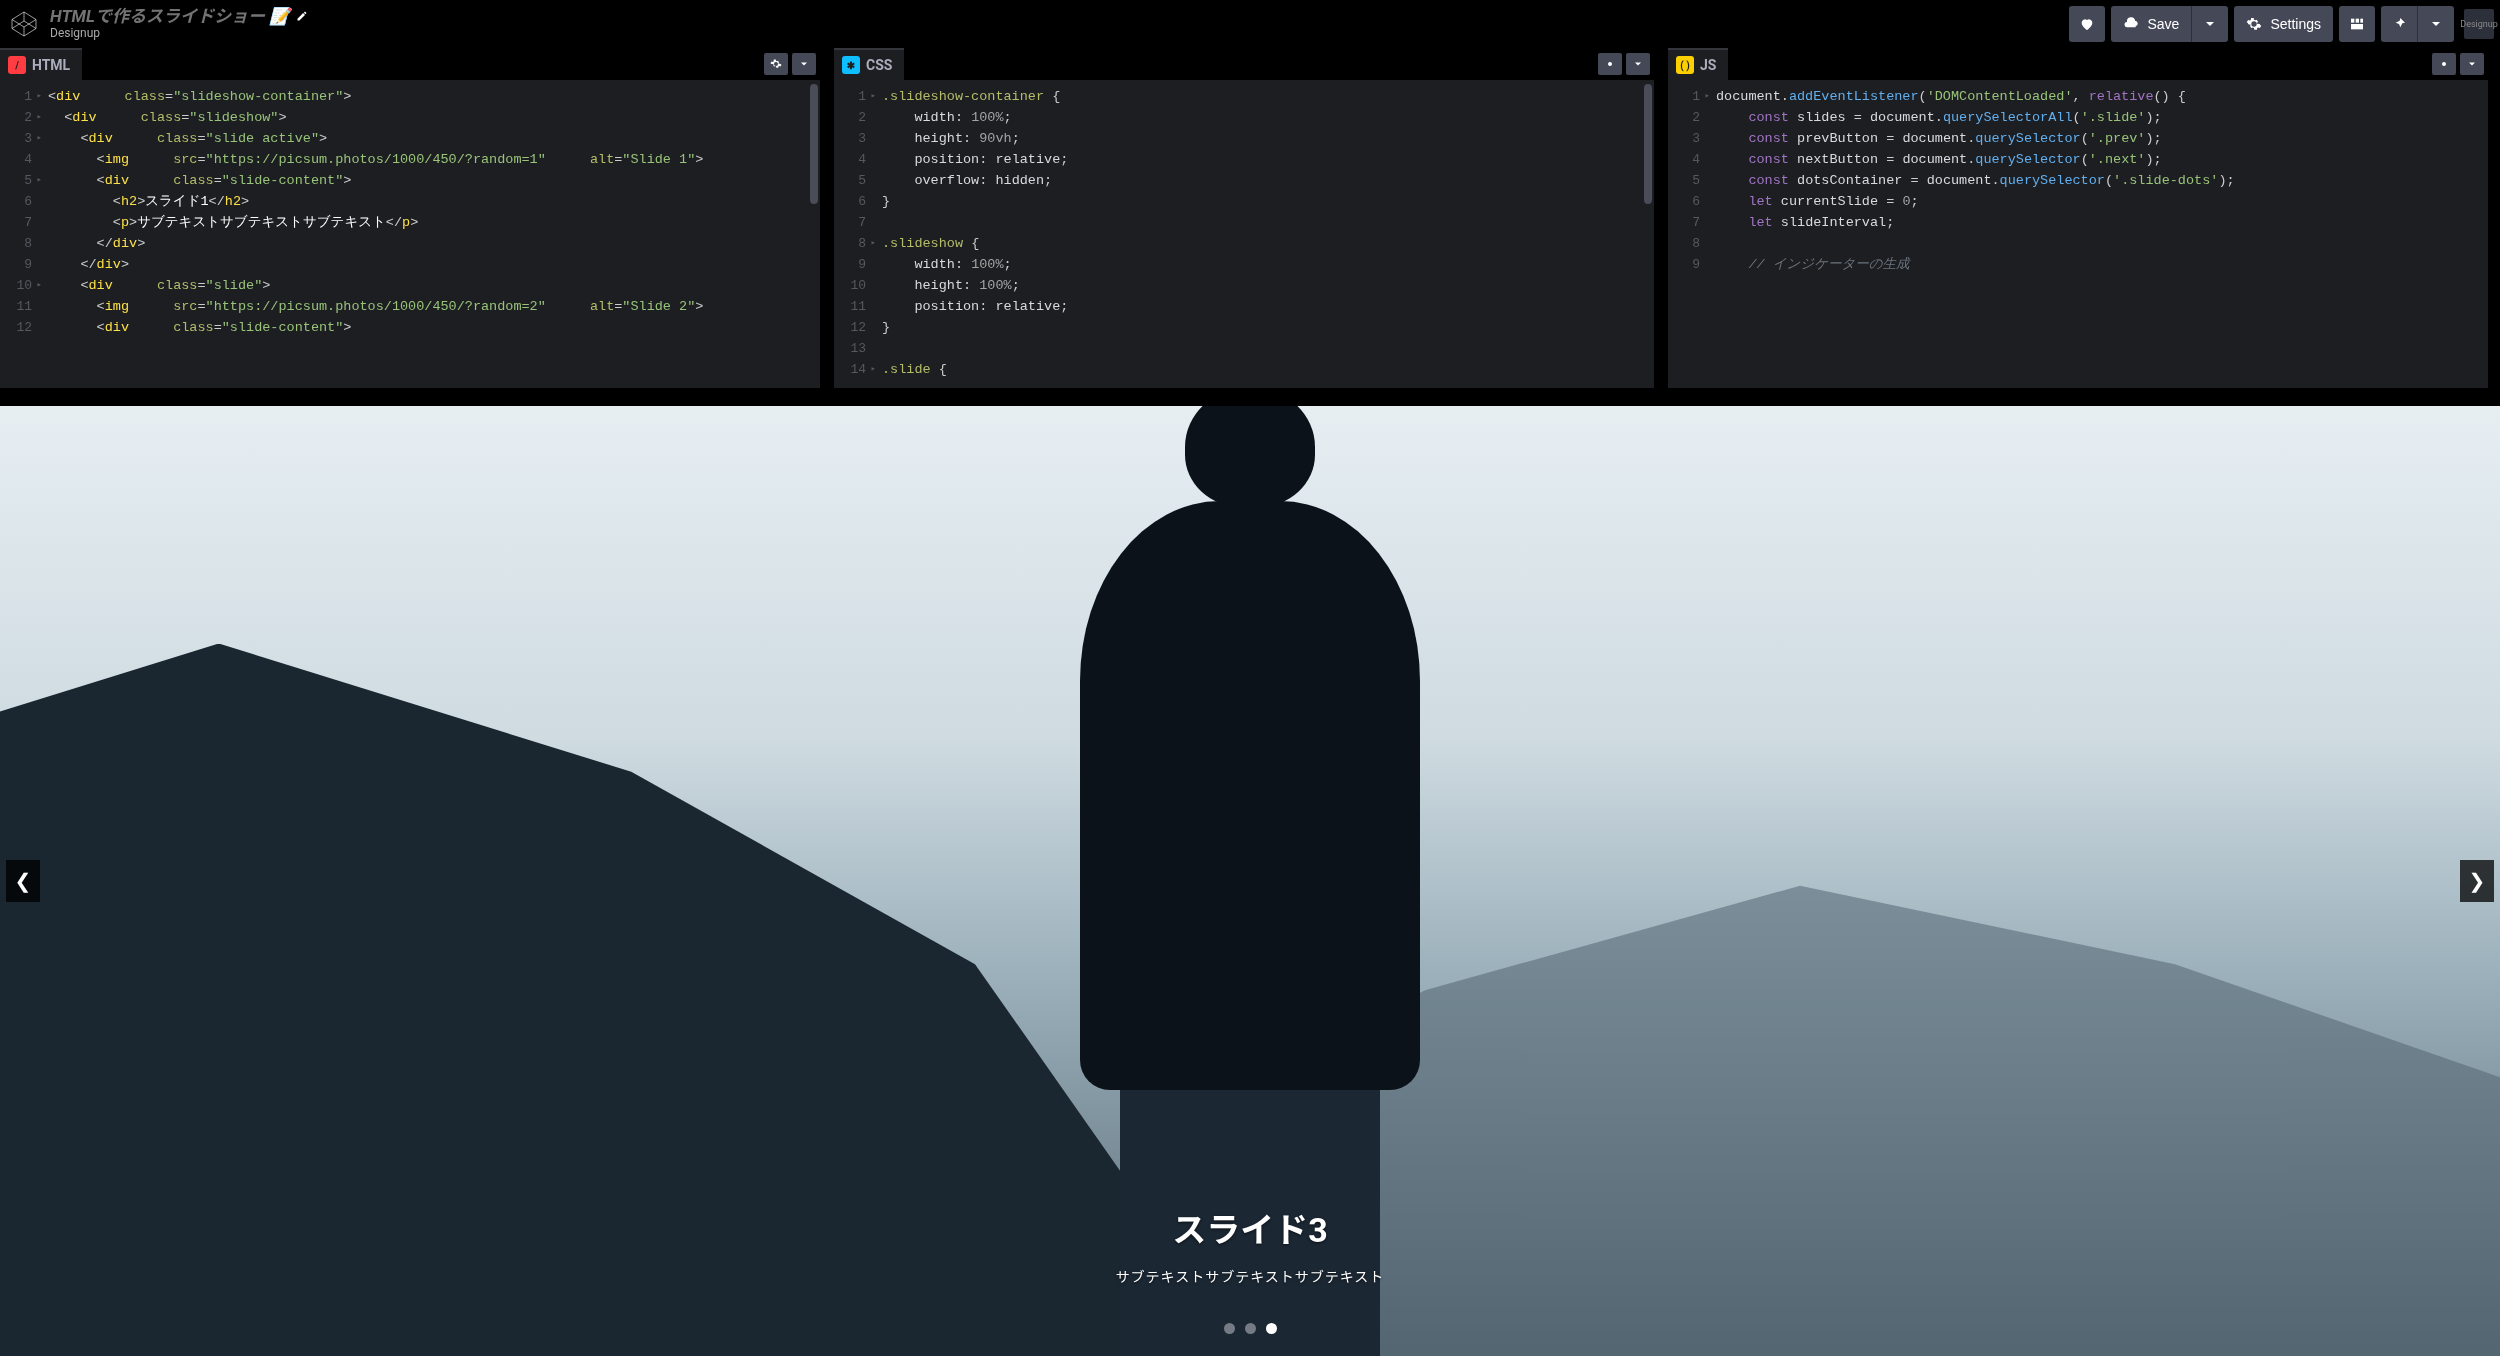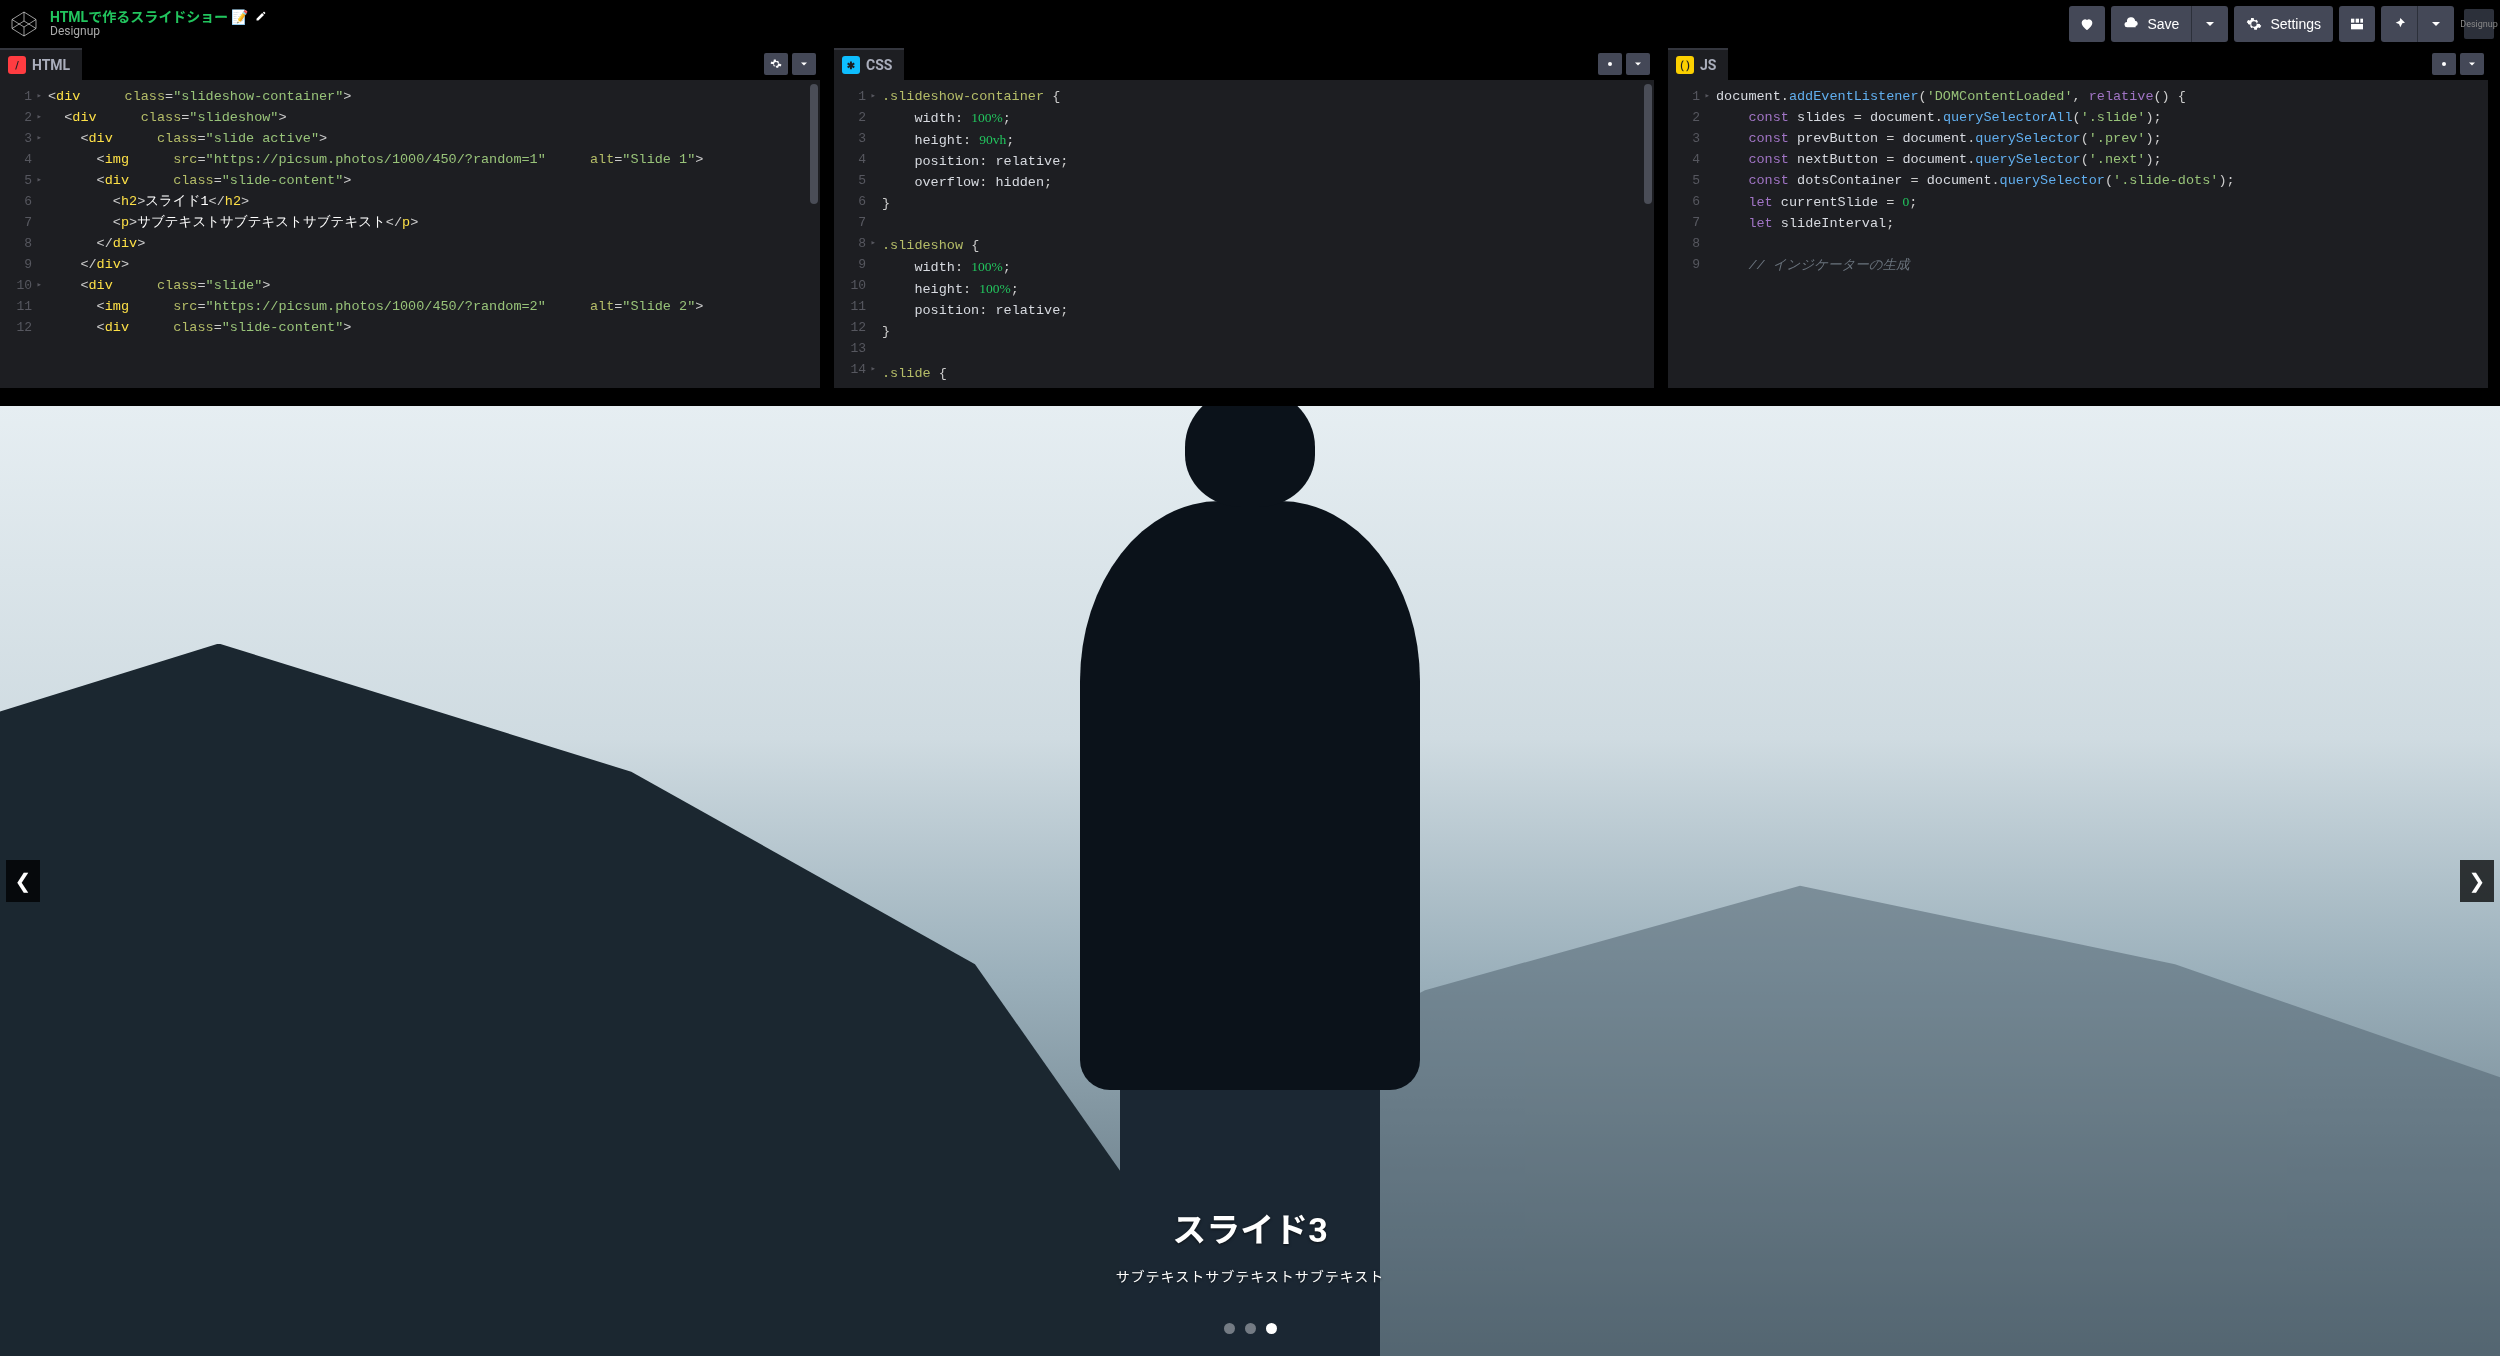--- a/index.html
+++ b/index.html
@@ -19,21 +19,21 @@
     padding: 0 6px;
   }
   .logo-box {
     width: 36px; height: 36px;
     display: flex; align-items: center; justify-content: center;
     margin-right: 8px;
   }
   .logo-box svg { width: 30px; height: 30px; fill: none; stroke: #fff; stroke-width: 2; }
   .pen-title { display: flex; flex-direction: column; line-height: 1.15; }
   .pen-title .title-row { display: flex; align-items: center; gap: 6px; }
-  .pen-title .title-text { color: #22c55e; font-weight: 700; font-size: 14px; }
+  .pen-title .title-text { color: #737373; font-weight: 700; font-size: 17px; font-style: italic; }
   .pen-title .author { color: #aaa; font-size: 12px; }
   .pencil-icon svg { width: 12px; height: 12px; fill: #fff; }
   .topbar .spacer { flex: 1; }
   .tb-btn {
     background: #444857;
     border: none;
     color: #fff;
     height: 36px;
     padding: 0 12px;
     margin-left: 6px;
@@ -191,21 +191,21 @@
   .t-sel    { color:#d7ba7d; }
   .t-sel    { color:#b5bd68; }
   .t-sel    { color:#bfa24d; }
   
   .t-sel    { color:#b5bd68; }
   .t-prop   { color:#9cdcfe; }
   .t-prop   { color:#d7dae0; }
   .t-num    { color:#c88; color:#d19a66; color:#ff9d5c; }
   .t-num    { color:#ff8b50; }
   .t-num    { color:#fca369; }
-  .t-num    { color:#22c55e;font-family:Liberation Serif, serif; }
+  .t-num    { color:#a3a3a3; }
   .t-kw     { color:#c792ea; }
   .t-kw     { color:#9a86d3; }
   .t-kw     { color:#b48ead; }
   .t-kw     { color:#9b7ec9; }
   .t-kw     { color:#a074c4; }
   .t-var    { color:#d7dae0; }
   .t-func   { color:#61afef; }
   .t-comment{ color:#6a737d; font-style: italic; }
   .t-text   { color:#fff; }
   .scrollbar-v {

